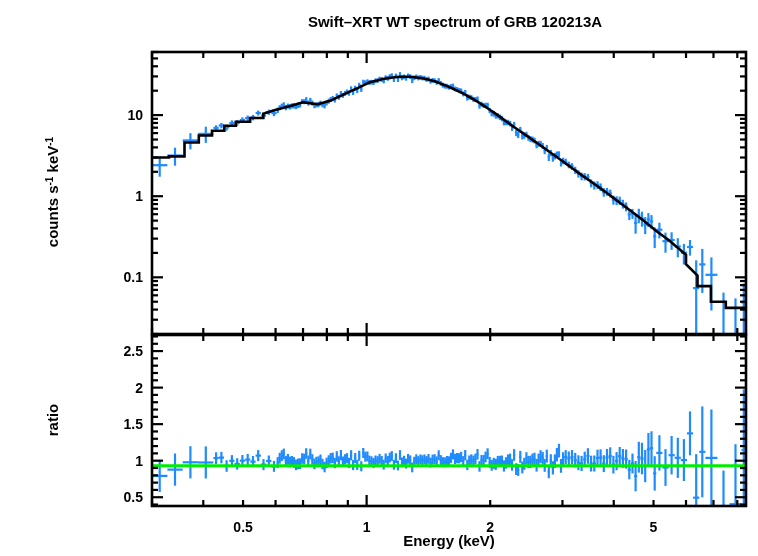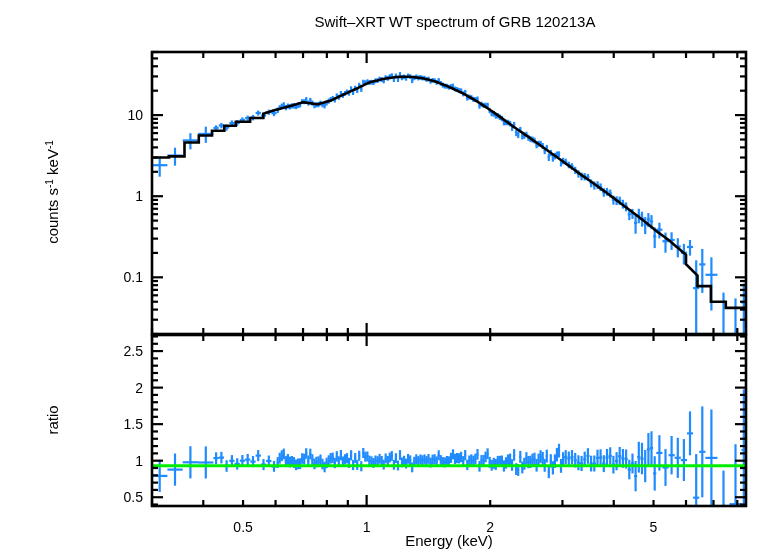--- a/index.html
+++ b/index.html
@@ -1,19 +1,19 @@
 <!DOCTYPE html>
 <html><head>
 <meta charset="utf-8">
 <title>Swift-XRT WT spectrum</title>
 <style>
   html,body{margin:0;padding:0;background:#ffffff;}
   body{width:758px;height:556px;overflow:hidden;
        font-family:"Liberation Sans", sans-serif;color:#000;}
-  #root{position:relative;width:758px;height:556px;}
+  #root{position:relative;width:758px;height:556px;font-weight:bold;}
   #plot-svg{position:absolute;left:0;top:0;width:758px;height:556px;}
   .ttl{font-size:15px;}
   .axlbl{font-size:15px;}
   .tick{font-size:14px;}
   text{font-family:"Liberation Sans", sans-serif;fill:#000;}
 </style>
 </head>
 <body>
 
 <div id="root">

